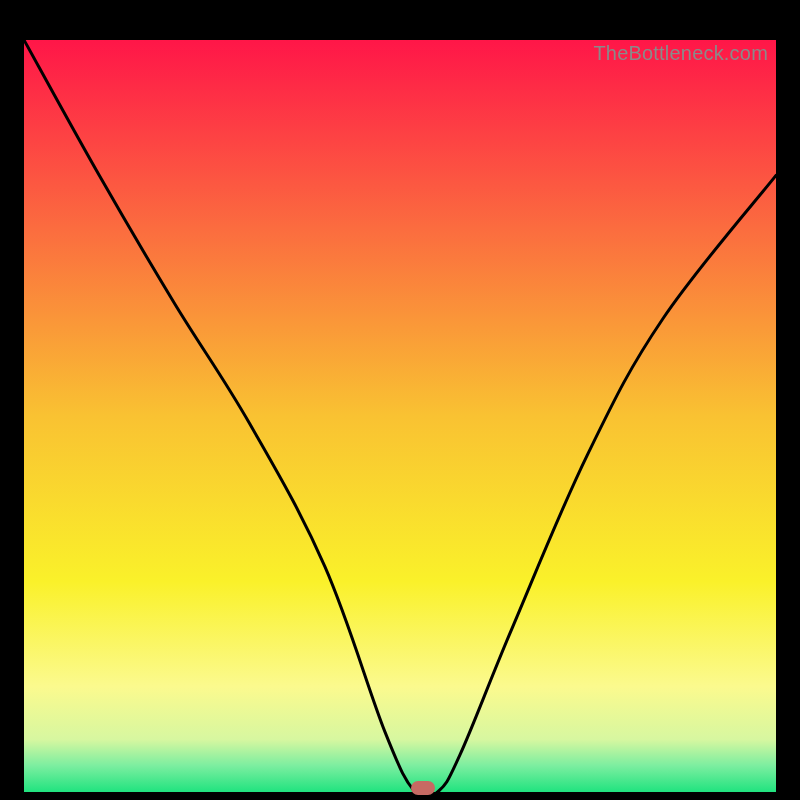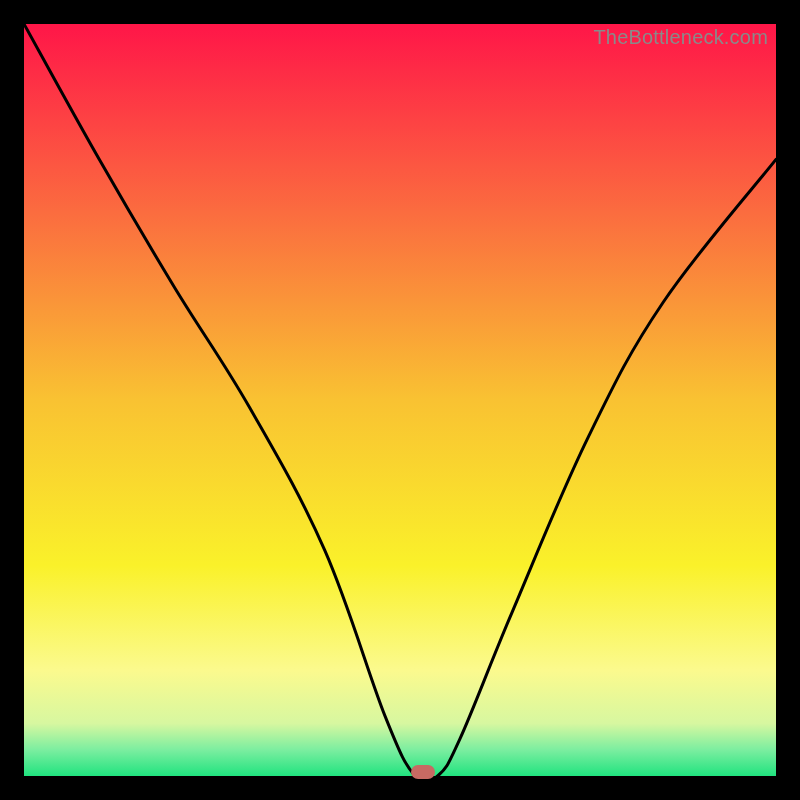--- a/index.html
+++ b/index.html
@@ -7,21 +7,21 @@
     padding: 0;
     width: 800px;
     height: 800px;
     background: #000;
     font-family: Arial, Helvetica, sans-serif;
     overflow: hidden;
   }
   .frame {
     position: absolute;
     left: 24px;
-    top: 24px;
+    top: 40px;
     width: 752px;
     height: 752px;
     background: #000;
     text-align: right;
   }
   .watermark {
     position: absolute;
     top: 2px;
     right: 8px;
     color: #8a8a8a;

